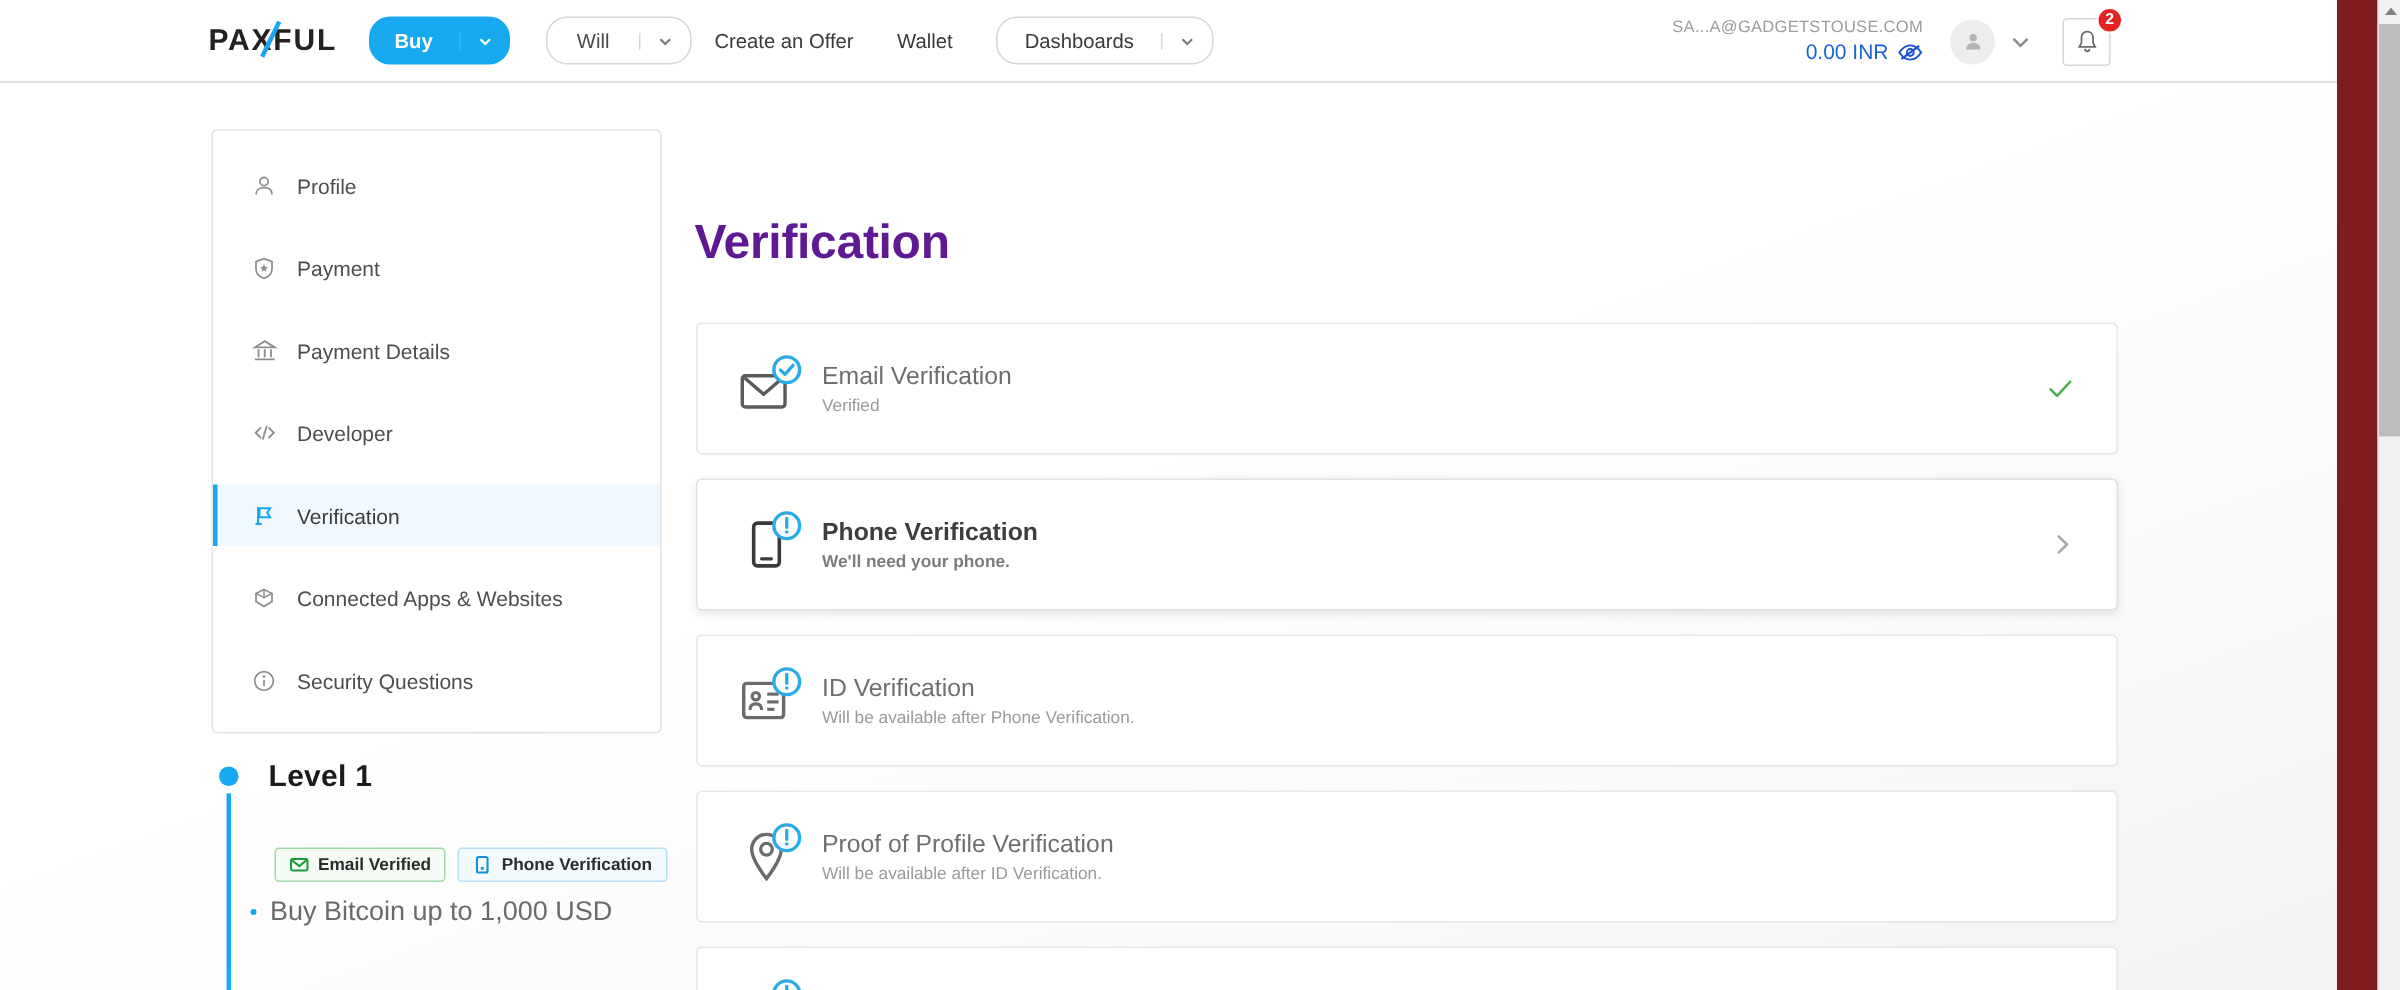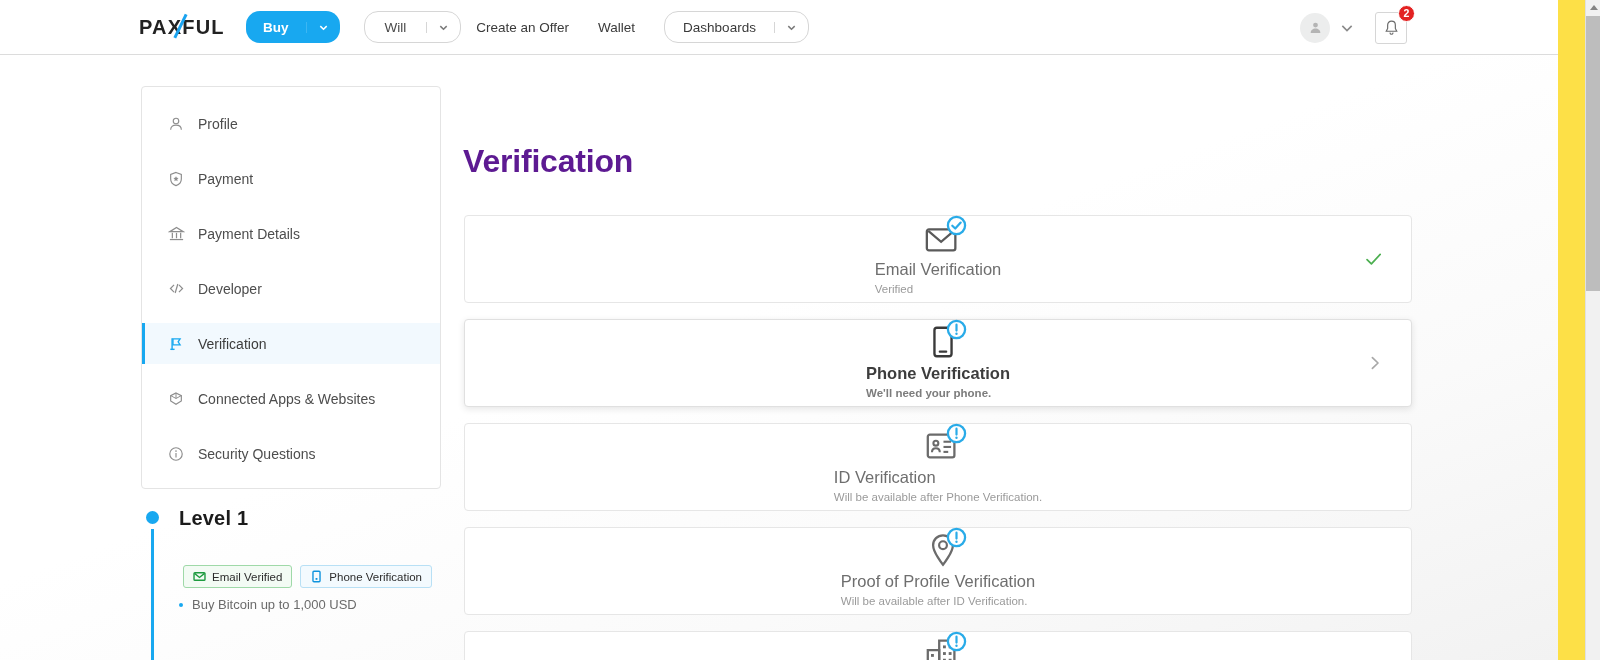--- a/index.html
+++ b/index.html
@@ -5,21 +5,21 @@
   * { box-sizing: border-box; margin: 0; padding: 0; }
   html, body {
     width: 1600px; height: 660px;
     font-family: "Liberation Sans", sans-serif;
     background: #ffffff;
     overflow: hidden;
   }
   .viewport {
     position: relative;
     width: 1600px; height: 660px;
-    background: #fde047;
+    background: #7f1d1d;
   }
 
   
   .header {
     position: absolute; top: 0; left: 0;
     width: 1558px; height: 55px;
     background: #ffffff;
     border-bottom: 1px solid #dcdcdc;
     display: flex; align-items: center;
   }
@@ -155,44 +155,44 @@
     width: 13px; height: 13px; border-radius: 50%; background: #18a8f0;
   }
   .level-title {
     position: absolute; left: 38px; top: 12px;
     font-size: 20px; font-weight: bold; color: #1b1b1b; letter-spacing: .2px;
   }
   .badges { position: absolute; left: 42px; top: 70px; display: flex; gap: 8px; }
   .badge {
     display: flex; align-items: center; gap: 6px;
     height: 23px; padding: 0 9px; border-radius: 3px;
-    font-size: 11.5px; font-weight: normal;
+    font-size: 11.5px; font-weight: bold;
   }
   .badge.green { border: 1px solid #9fd9a8; background: #f3fbf4; color: #2c2c2c; }
   .badge.blue { border: 1px solid #b8e0f5; background: #f3fafe; color: #2c2c2c; }
   .badge svg { width: 13px; height: 13px; }
   .perk {
-    position: absolute; left: 38px; top: 102px;
+    position: absolute; left: 26px; top: 102px;
     display: flex; align-items: center; gap: 9px;
-    font-size: 13px; color: #6b6b6b;
+    font-size: 18px; color: #6b6b6b;
   }
   .perk .dot { width: 4px; height: 4px; border-radius: 50%; background: #18a8f0; }
 
   
   .main-title {
     position: absolute; left: 463px; top: 88px;
     font-size: 32px; font-weight: bold; color: #5d1a92; letter-spacing: -0.2px;
   }
   .cards { position: absolute; left: 464px; top: 160px; width: 948px; }
   .vcard {
     position: relative;
     width: 948px; height: 88px;
     background: #fff; border: 1px solid #e6e6e6; border-radius: 4px;
     margin-bottom: 16px;
-    display: flex; align-items: center; flex-direction: column;
+    display: flex; align-items: center;
   }
   .vcard.active {
     border-color: #e0e0e0;
     box-shadow: 0 2px 7px rgba(0,0,0,0.10);
   }
   .vcard .vicon {
     position: relative;
     width: 44px; height: 44px; margin-left: 24px; margin-right: 15px;
     flex: 0 0 44px;
     display: flex; align-items: center; justify-content: center;
@@ -269,20 +269,31 @@
         <div class="main">Dashboards</div>
         <div class="caret">
           <svg class="chev" viewBox="0 0 12 12">
             <path d="M2.5 4.5 L6 8 L9.5 4.5" stroke="#7a7a7a"></path>
           </svg>
         </div>
       </div>
     </div>
 
     <div class="header-right">
+      <div class="acct">
+        <div class="email">SA...A@GADGETSTOUSE.COM</div>
+        <div class="bal-row">
+          <span class="bal">0.00 INR</span>
+          <svg class="eye-off" viewBox="0 0 20 16">
+            <path d="M1.5 8 C4 4 7 2.4 10 2.4 C13 2.4 16 4 18.5 8 C16 12 13 13.6 10 13.6 C7 13.6 4 12 1.5 8 Z" fill="none" stroke="#1a4fd8" stroke-width="1.5"></path>
+            <circle cx="10" cy="8" r="2.7" fill="none" stroke="#1a4fd8" stroke-width="1.5"></circle>
+            <line x1="3" y1="13.2" x2="17" y2="2.8" stroke="#1a4fd8" stroke-width="1.6"></line>
+          </svg>
+        </div>
+      </div>
 
       <div class="avatar">
         <svg viewBox="0 0 14 14">
           <circle cx="7" cy="4.4" r="2.6" fill="#b4b4b4"></circle>
           <path d="M1.8 13 C1.8 9.6 4.2 8 7 8 C9.8 8 12.2 9.6 12.2 13 Z" fill="#b4b4b4"></path>
         </svg>
       </div>
 
       <div class="acct-caret">
         <svg style="width:14px;height:14px" viewBox="0 0 12 12">

